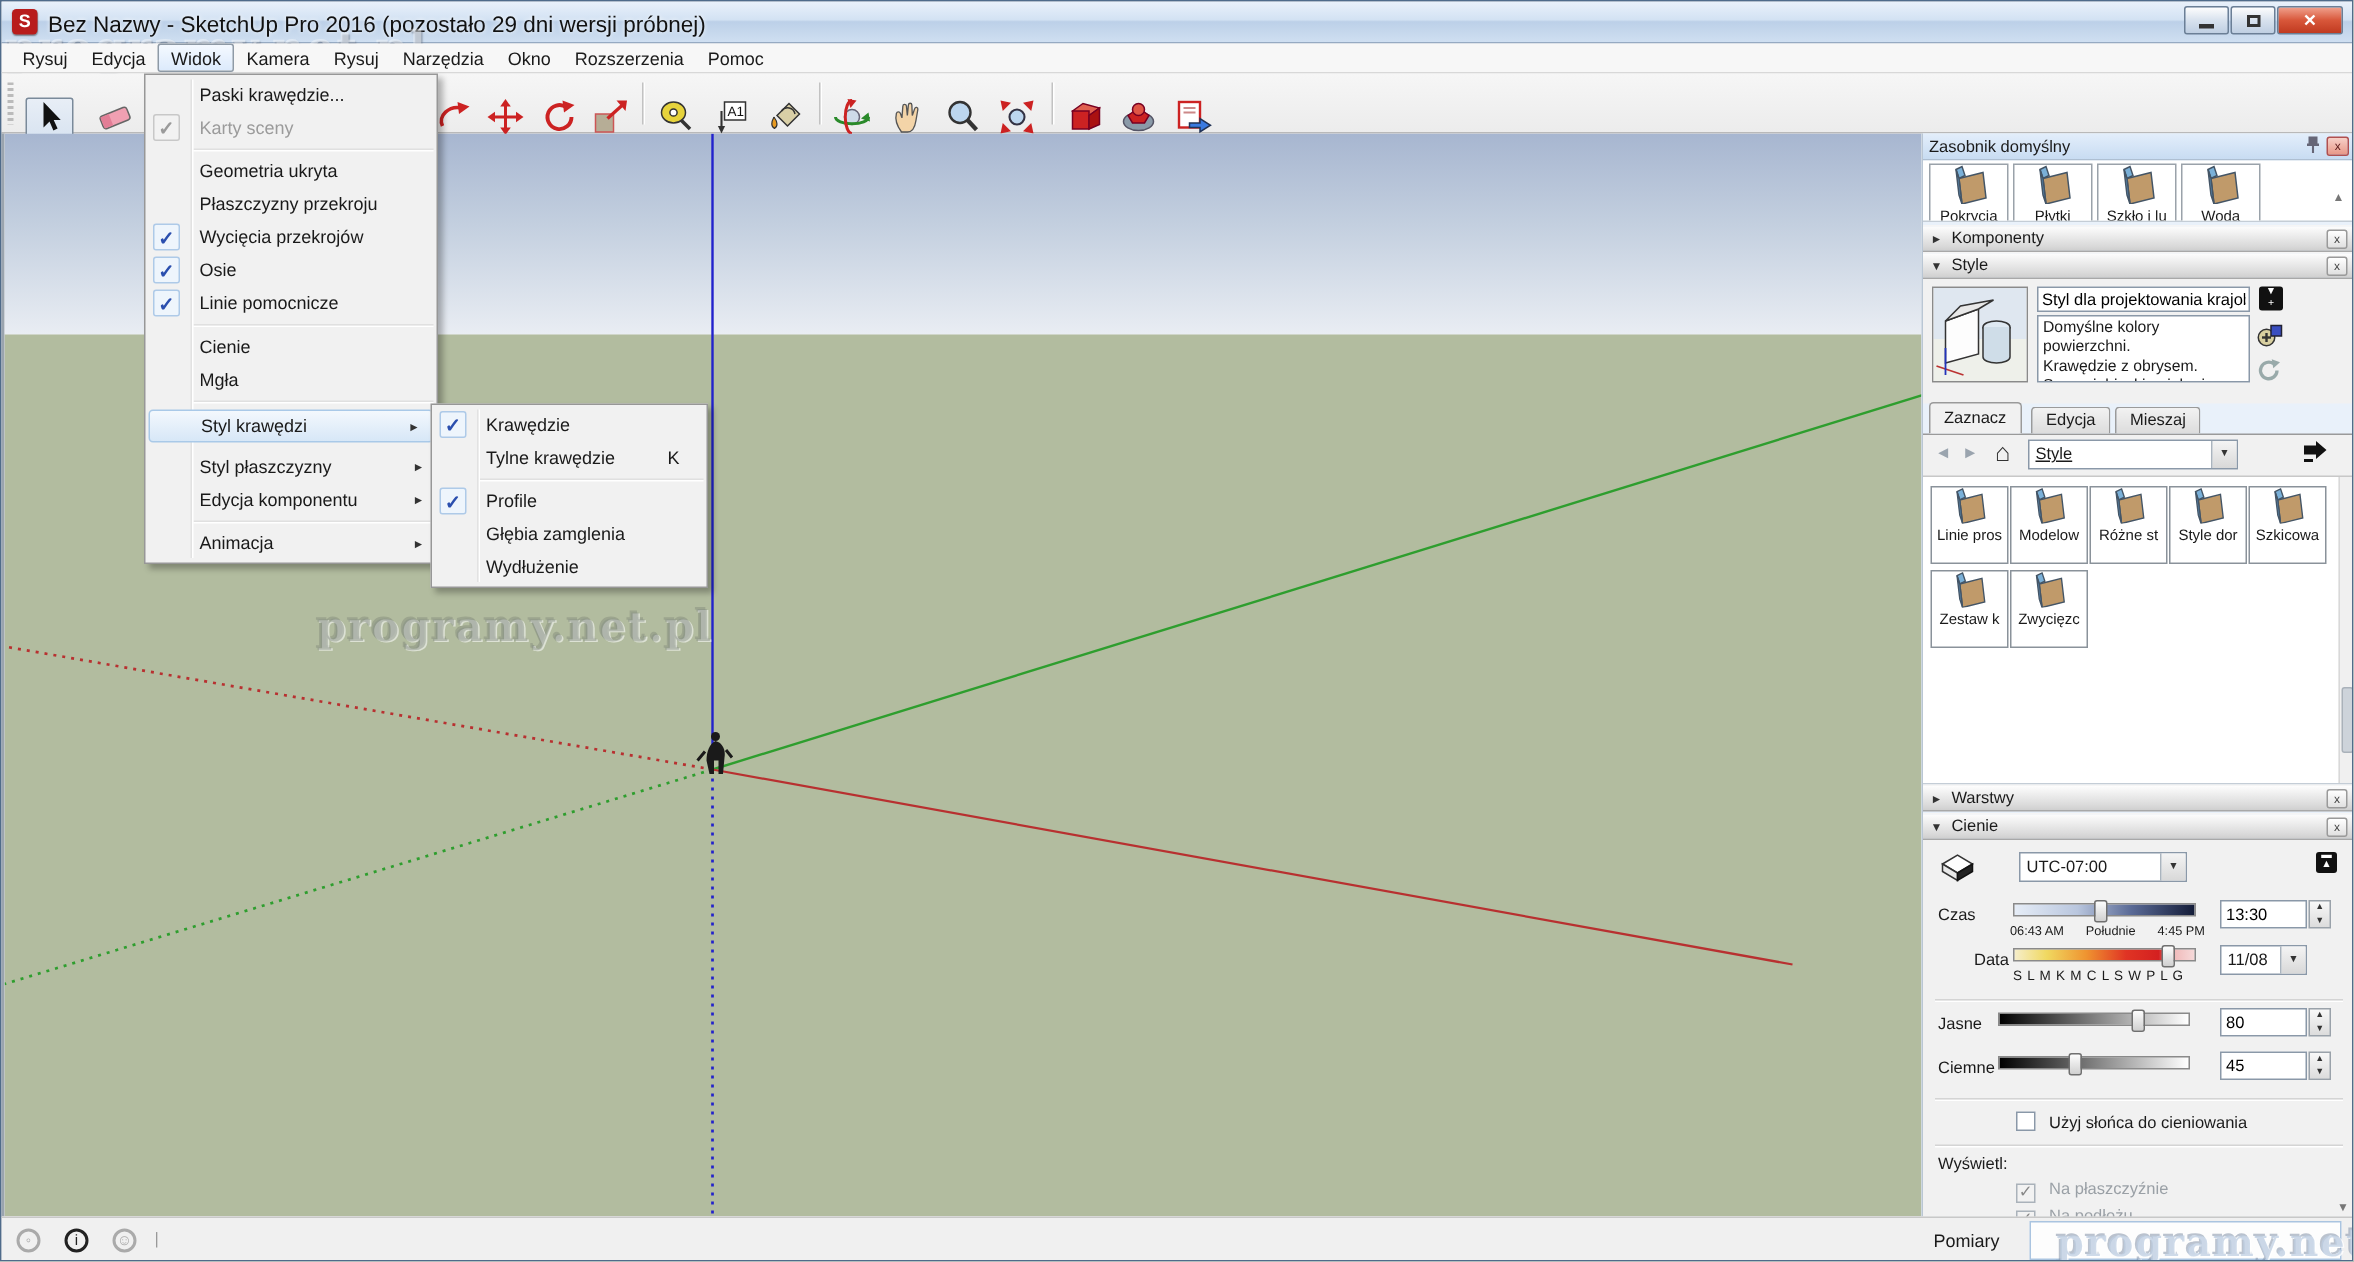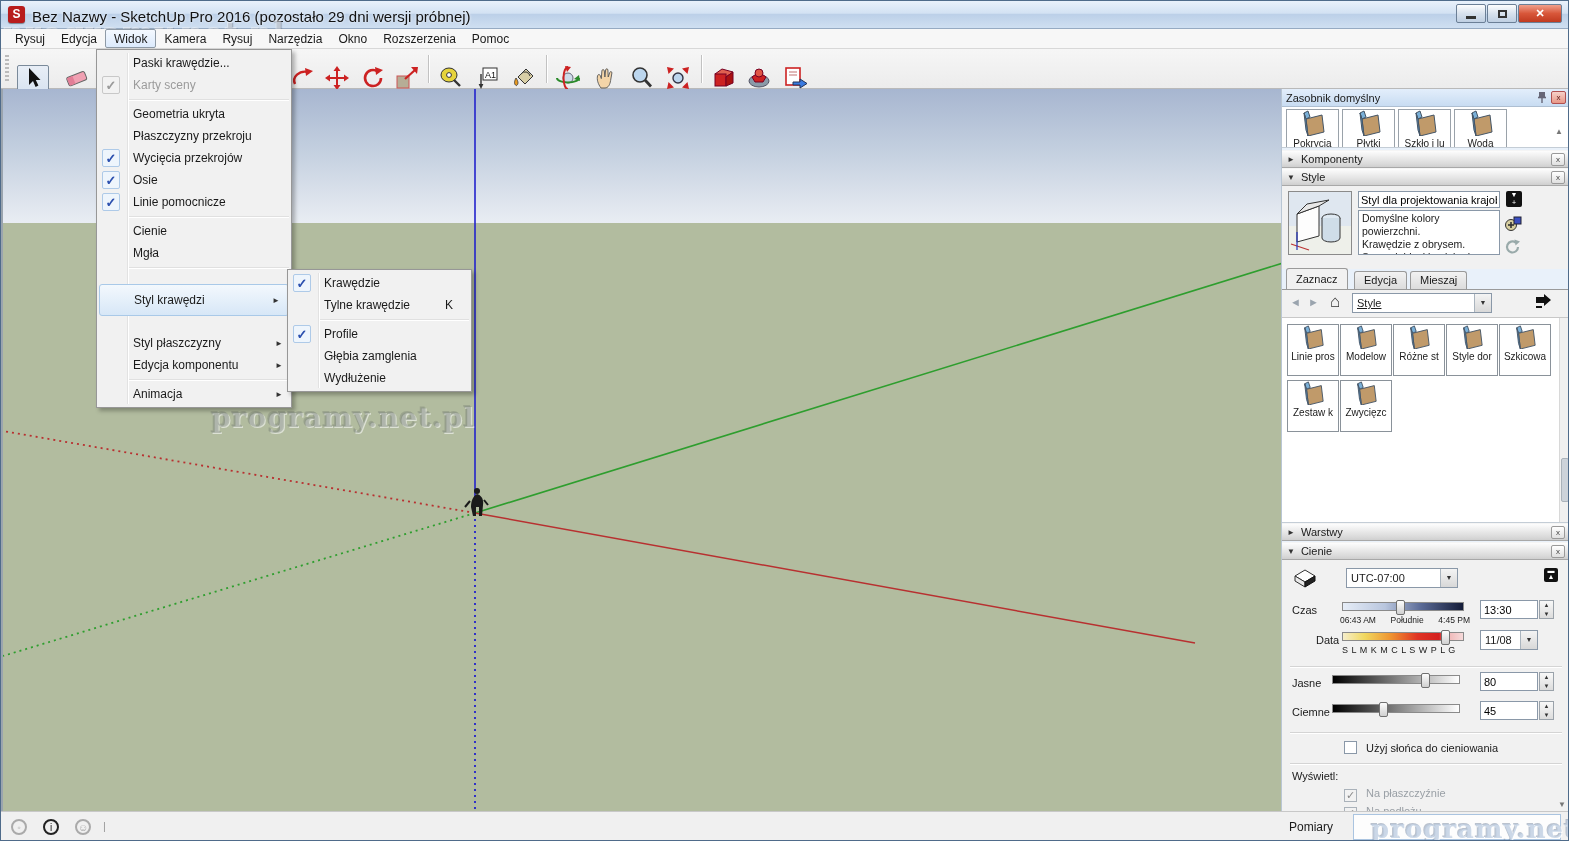--- a/index.html
+++ b/index.html
@@ -49,21 +49,21 @@
   .menu-panel { position:absolute; background:#f1f1f1; border:1px solid #979797; box-shadow:3px 3px 4px rgba(0,0,0,0.28); padding:2px 0; z-index:50; }
   .menu-panel .gutter-line { position:absolute; left:30px; top:3px; bottom:3px; width:1px; background:#e2e2e2; box-shadow:1px 0 0 #fff; }
   .menu-row { position:relative; height:22px; display:flex; align-items:center; padding-right:8px; font-size:12px; }
   .menu-row .check-box { position:absolute; left:5px; top:2px; width:18px; height:18px; border:1px solid #aecae8; background:#eef5fc; border-radius:2px;
     color:#2b4fae; font-size:13px; font-weight:bold; text-align:center; line-height:17px; }
   .menu-row .check-box.gray { border-color:#c8c8c8; background:#f2f2f2; color:#9a9a9a; }
   .menu-row .mlabel { margin-left:36px; white-space:nowrap; }
   .menu-row.disabled .mlabel { color:#9b9b9b; }
   .menu-row .mshortcut { margin-left:auto; padding-right:10px; }
   .menu-row .marrow { margin-left:auto; font-size:8px; color:#333; }
-  .menu-row.hl { background:linear-gradient(#f3f8fd,#d7e7f7); border:1px solid #a9c9e8; border-radius:3px; margin:16px 2px; height:32px; }
+  .menu-row.hl { background:linear-gradient(#f3f8fd,#d7e7f7); border:1px solid #a9c9e8; border-radius:3px; margin:5px 2px; height:22px; }
   .menu-row.hl .mlabel { margin-left:34px; }
   .menu-sep { height:1px; background:#e0e0e0; box-shadow:0 1px 0 #fff; margin:3px 2px 3px 32px; }
 
   
   .tray { position:absolute; left:1280px; top:88px; width:289px; height:722px; background:#e9f1fa; border-left:1px solid #b9c6d4; }
   .tray-titlebar { position:absolute; left:0; top:0; width:100%; height:18px;
     background:linear-gradient(#e3eefb,#c8dcf2); border-bottom:1px solid #aebfd2; display:flex; align-items:center; padding:0 4px; font-size:11px; }
   .tray-close { width:15px; height:13px; border:1px solid #b05050; background:linear-gradient(#f6d0c8,#e89888); border-radius:2px;
     font-size:8px; line-height:11px; text-align:center; color:#5a1a1a; }
   .mat-strip { position:absolute; left:0; top:18px; width:100%; height:41px; background:#fff; border-bottom:1px solid #c4cdd6; overflow:hidden; }

